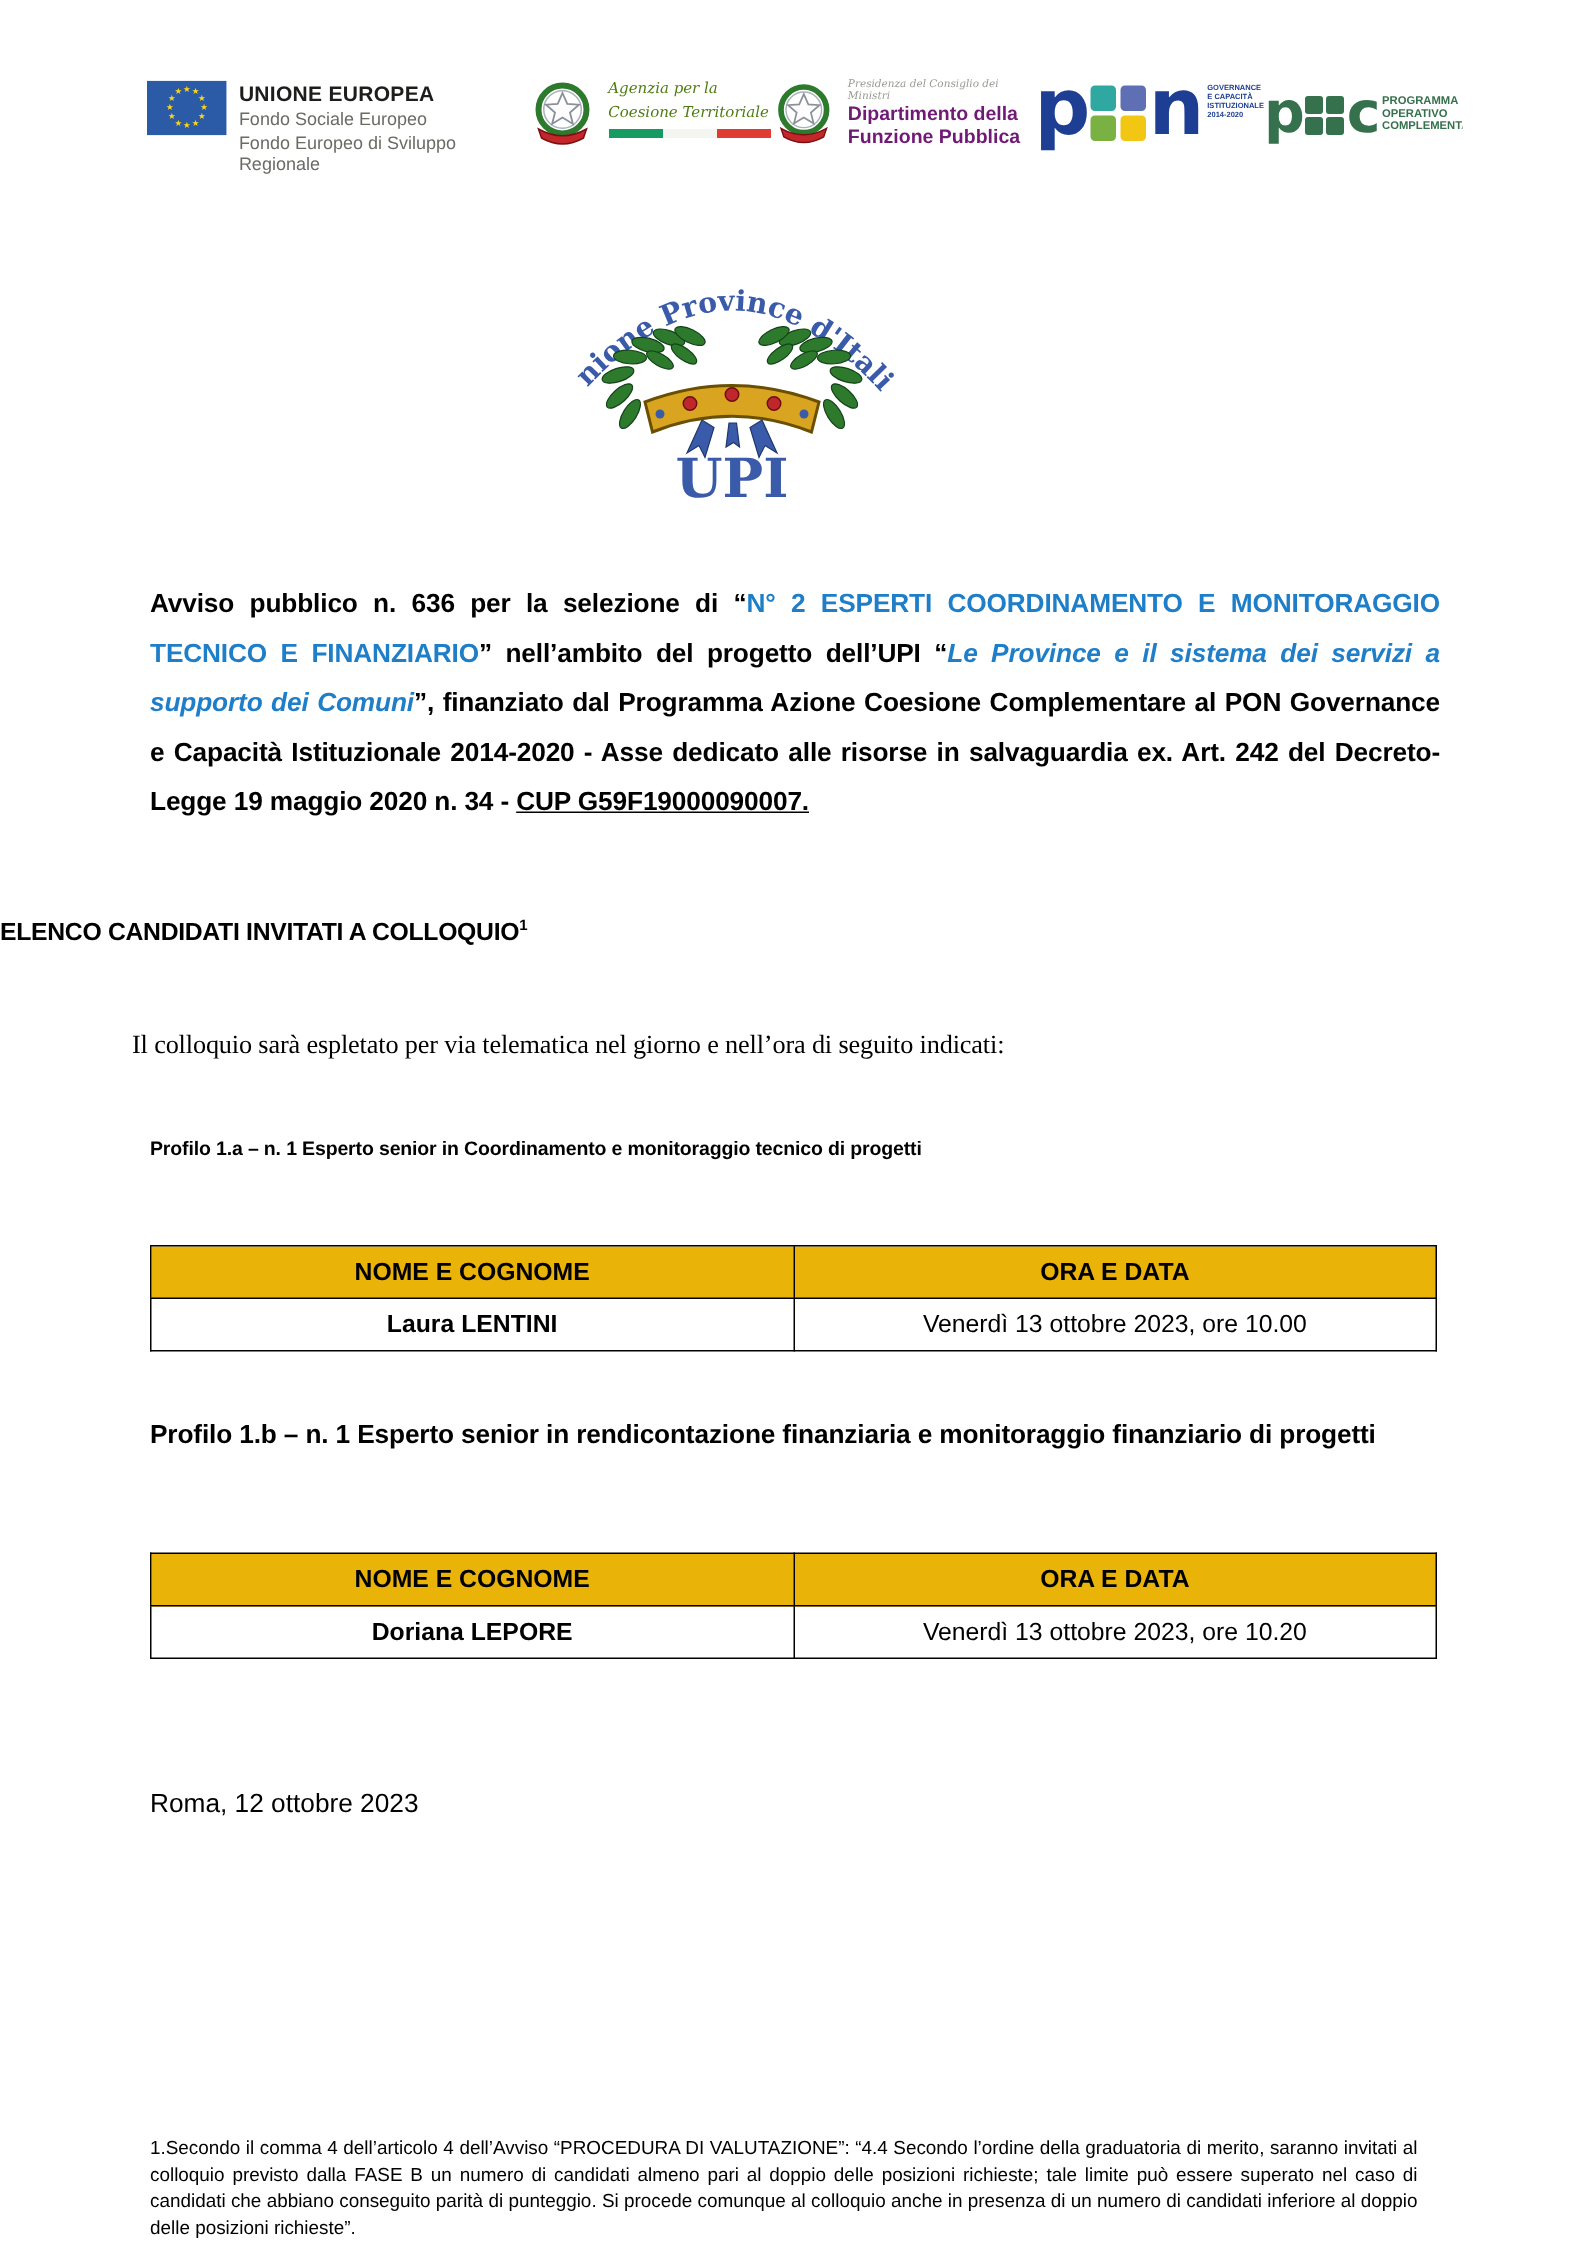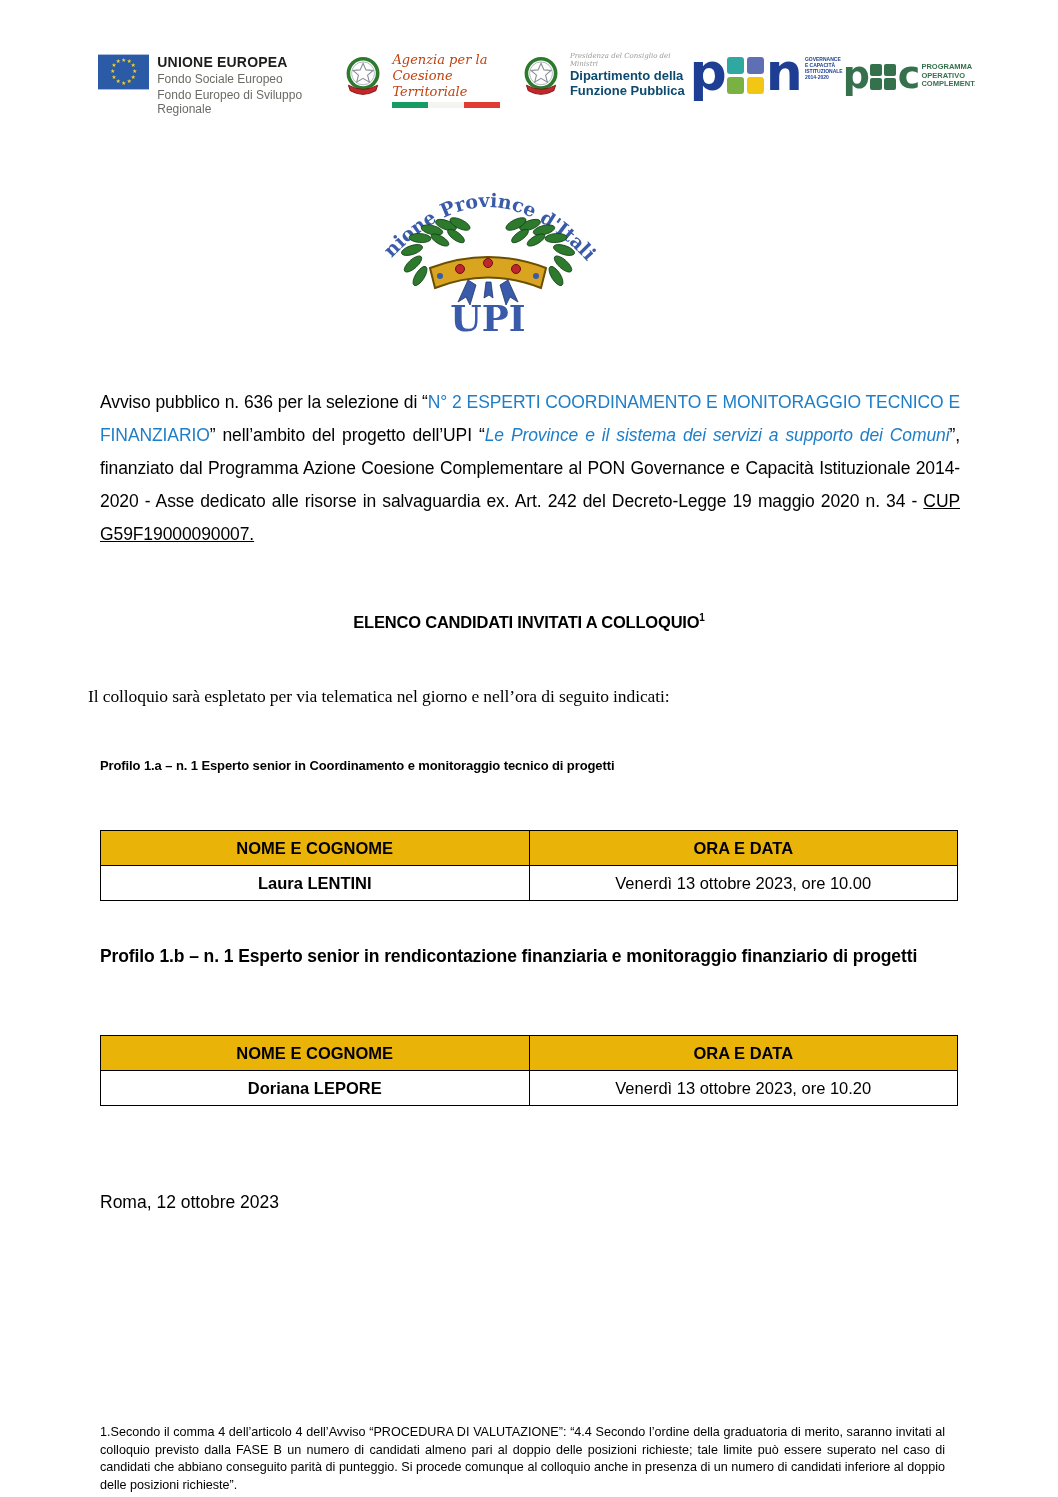--- a/index.html
+++ b/index.html
@@ -9,53 +9,53 @@
   }
   .sec{position:absolute;}
 
   
   .logos-row{top:52px;left:98px;width:892px;height:70px;display:flex;justify-content:space-between;align-items:flex-start;}
   .logo-item{display:flex;align-items:flex-start;gap:8px;}
 
   .eu-text .eu-title{font-size:14px;font-weight:bold;color:#1d1d1b;letter-spacing:.2px;margin-top:2px;}
   .eu-text .eu-sub{font-size:12px;color:#6b6b66;line-height:14px;margin-top:2px;}
 
-  .script-text{font-family:"DejaVu Serif","Liberation Serif",serif;font-style:italic;color:#c2410c;font-size:13px;line-height:16px;}
+  .script-text{font-family:"DejaVu Serif","Liberation Serif",serif;font-style:italic;color:#4d7c0f;font-size:10px;line-height:16px;}
   .tricolor{display:flex;height:6px;width:108px;margin-top:2px;}
   .tricolor span{flex:1;}
   .tri-g{background:#169b62;}.tri-w{background:#f4f5f0;}.tri-r{background:#e03c31;}
 
   .dfp-script{font-family:"DejaVu Serif","Liberation Serif",serif;font-style:italic;color:#9a9a94;font-size:7px;line-height:8px;}
-  .dfp-line{font-size:13px;font-weight:bold;color:#0c4a6e;line-height:15px;}
+  .dfp-line{font-size:13px;font-weight:bold;color:#701a75;line-height:15px;}
 
   .pon-wrap{display:flex;align-items:flex-start;gap:2px;}
   .pon-letter{font-family:"DejaVu Sans",sans-serif;font-weight:900;font-size:52px;line-height:40px;color:#1d3e92;letter-spacing:-2px;}
   .pon-squares{display:grid;grid-template-columns:17px 17px;grid-template-rows:17px 17px;gap:3px;margin-top:5px;}
   .pon-squares i{display:block;border-radius:3px;}
   .pon-side{margin-top:4px;margin-left:2px;}
   .pon-side div{font-size:5px;font-weight:bold;color:#1d3e92;line-height:6px;white-space:nowrap;}
 
   .poc-wrap{display:flex;align-items:flex-start;gap:2px;margin-top:8px;}
   .poc-letter{font-family:"DejaVu Sans",sans-serif;font-weight:900;font-size:38px;line-height:30px;color:#35714c;letter-spacing:-2px;}
   .poc-squares{display:grid;grid-template-columns:12px 12px;grid-template-rows:12px 12px;gap:2px;margin-top:4px;}
   .poc-squares i{display:block;background:#35714c;border-radius:2px;}
   .poc-side{margin-top:3px;margin-left:1px;}
   .poc-side div{font-size:7.5px;font-weight:bold;color:#35714c;line-height:8.5px;white-space:nowrap;}
 
   
   .upi-logo{top:168px;left:50%;transform:translateX(-50%);width:240px;height:170px;}
 
   
-  .intro{top:368px;left:100px;width:860px;font-size:17.5px;font-weight:normal;line-height:33px;text-align:justify;letter-spacing:-0.1px;}
+  .intro{top:368px;left:100px;width:860px;font-size:17.5px;font-weight:bold;line-height:33px;text-align:justify;letter-spacing:-0.1px;}
   .blue{color:#1f7ec8;}
   .blue-italic{color:#1f7ec8;font-style:italic;}
   .underline{text-decoration:underline;}
 
   
-  .elenco{top:612px;left:0;width:1058px;text-align:center;font-size:16.5px;font-weight:bold;letter-spacing:-0.2px;}
+  .elenco{top:612px;left:0;width:1058px;text-align:left;font-size:16.5px;font-weight:bold;letter-spacing:-0.2px;}
   .elenco sup{font-size:10px;}
   .colloquio-line{top:686px;left:88px;width:860px;font-size:17.5px;letter-spacing:-0.1px;font-family:Liberation Serif, serif;}
   .profilo-a{top:758px;left:100px;width:860px;font-size:13px;font-weight:bold;letter-spacing:-0.1px;}
   .profilo-b{top:940px;left:100px;width:862px;font-size:17.5px;font-weight:bold;line-height:33px;text-align:justify;letter-spacing:-0.1px;}
   .roma{top:1192px;left:100px;font-size:17.5px;}
 
   
   .doc-table{border-collapse:collapse;width:858px;}
   .tbl1{top:830px;left:100px;}
   .tbl2{top:1035px;left:100px;}

